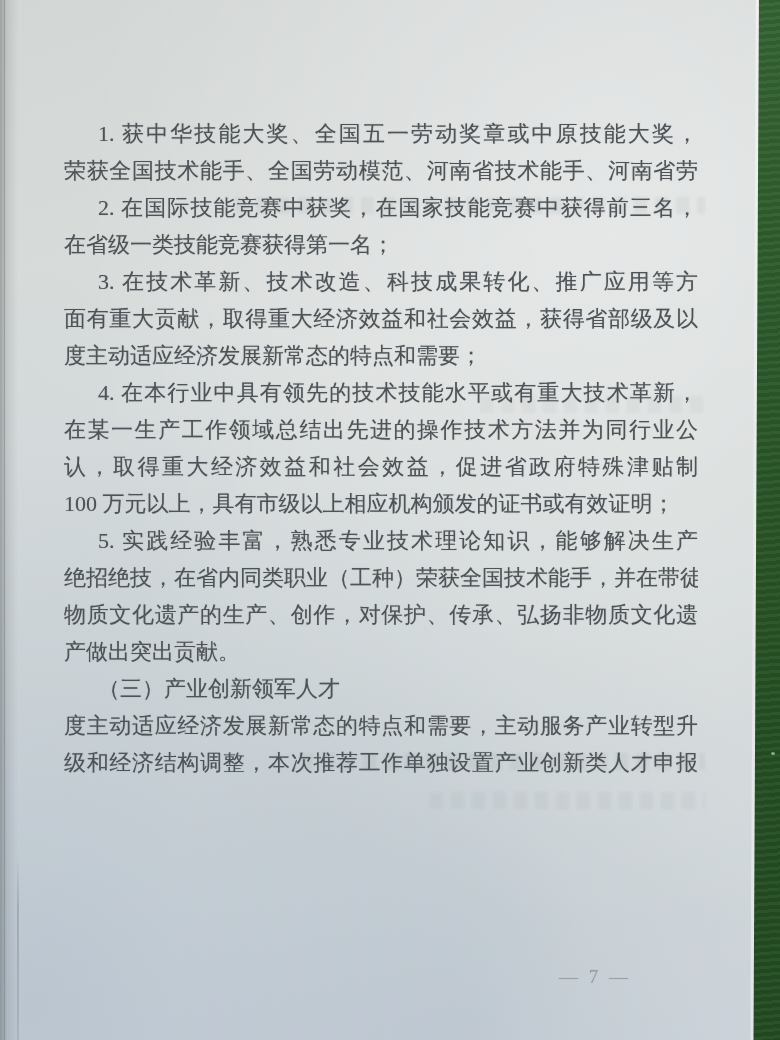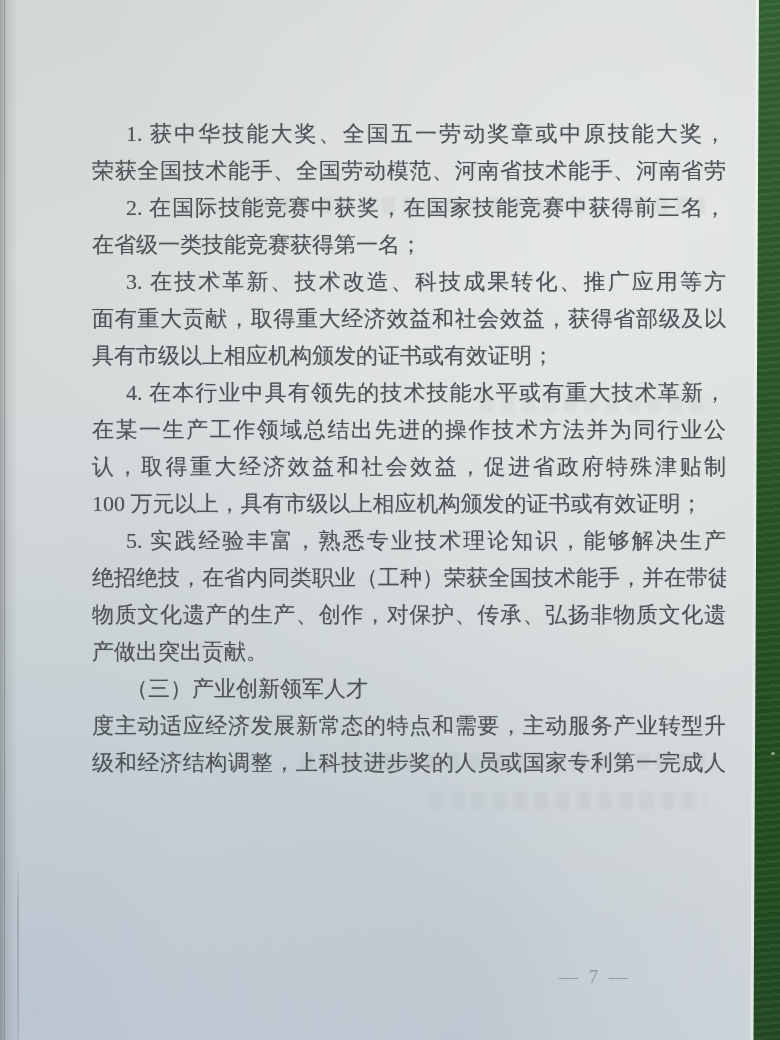--- a/index.html
+++ b/index.html
@@ -71,21 +71,21 @@
     width: 4px;
     height: 3px;
     border-radius: 50%;
     background: #a7bf9e;
     opacity: 0.8;
   }
 
   
   .text-block {
     position: absolute;
-    left: 92px;
+    left: 64px;
     top: 115px;
     width: 634px;
     color: #4e5357;
     font-size: 22px;
     text-shadow: 0 0 1px rgba(80,86,92,0.45);
   }
   .line {
     height: 37px;
     line-height: 37px;
     white-space: nowrap;
@@ -138,30 +138,30 @@
   <div class="ghost g3"></div>
   <div class="ghost g4"></div>
 
   <div class="text-block">
       <div class="line indent">1. 获中华技能大奖、全国五一劳动奖章或中原技能大奖，</div>
       <div class="line">荣获全国技术能手、全国劳动模范、河南省技术能手、河南省劳</div>
       <div class="line indent">2. 在国际技能竞赛中获奖，在国家技能竞赛中获得前三名，</div>
       <div class="line end">在省级一类技能竞赛获得第一名；</div>
       <div class="line indent">3. 在技术革新、技术改造、科技成果转化、推广应用等方</div>
       <div class="line">面有重大贡献，取得重大经济效益和社会效益，获得省部级及以</div>
-      <div class="line end">具有市级以上相应机构颁发的证书或有效证明；</div>
+      <div class="line end">度主动适应经济发展新常态的特点和需要；</div>
       <div class="line indent">4. 在本行业中具有领先的技术技能水平或有重大技术革新，</div>
       <div class="line">在某一生产工作领域总结出先进的操作技术方法并为同行业公</div>
       <div class="line">认，取得重大经济效益和社会效益，促进省政府特殊津贴制</div>
       <div class="line end">100 万元以上，具有市级以上相应机构颁发的证书或有效证明；</div>
       <div class="line indent">5. 实践经验丰富，熟悉专业技术理论知识，能够解决生产</div>
       <div class="line">绝招绝技，在省内同类职业（工种）荣获全国技术能手，并在带徒</div>
       <div class="line">物质文化遗产的生产、创作，对保护、传承、弘扬非物质文化遗</div>
       <div class="line end">产做出突出贡献。</div>
       <div class="line indent end">（三）产业创新领军人才</div>
       <div class="line">度主动适应经济发展新常态的特点和需要，主动服务产业转型升</div>
-      <div class="line">级和经济结构调整，上科技进步奖的人员或国家专利第一完成人</div>
+      <div class="line">级和经济结构调整，本次推荐工作单独设置产业创新类人才申报</div>
     </div>
 
   <div class="page-number">— 7 —</div>
 </div>
 
 <div class="speck"></div>
 
 </body></html>

